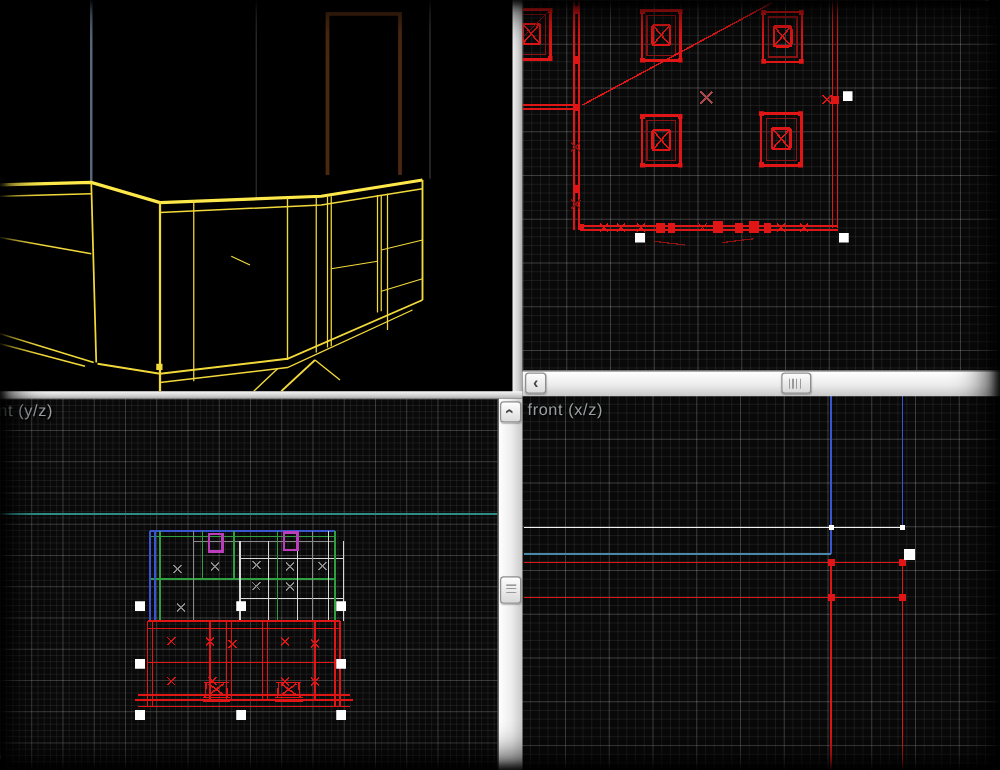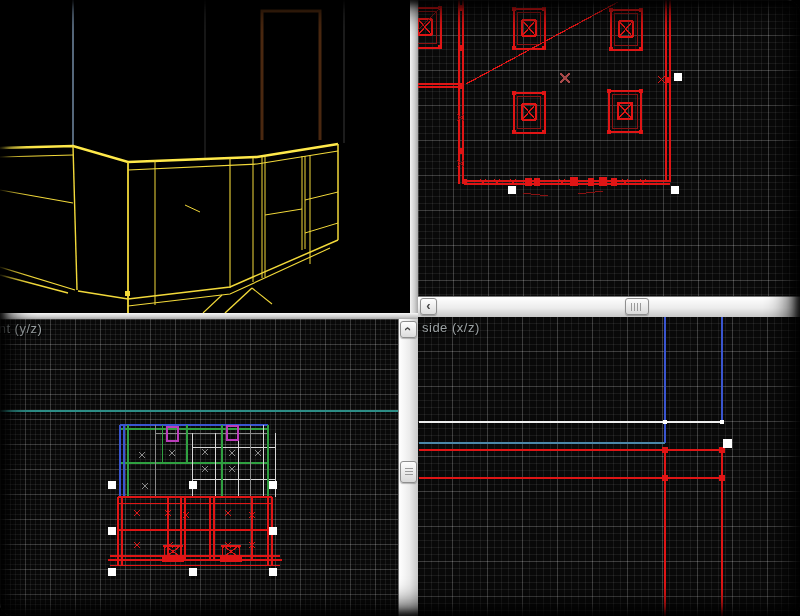--- a/index.html
+++ b/index.html
@@ -324,16 +324,16 @@
   </div>
 
   <div class="vscroll" style="left:398px;top:319px;width:19px;height:297px;">
     <div class="sbtn" style="left:1px;top:2px;"><span class="up">‹</span></div>
     <div class="sthumb" style="left:1px;top:142px;width:17px;height:22px;">
       <div class="grip-h"></div>
     </div>
   </div>
 
   <div class="vlabel" style="left:-18px;top:321px;">front (y/z)</div>
-  <div class="vlabel" style="left:422px;top:320px;">side (x/z)</div>
+  <div class="vlabel" style="left:422px;top:320px;">front (x/z)</div>
 
   <div class="vignette"></div>
 </div>
 
 </body></html>

